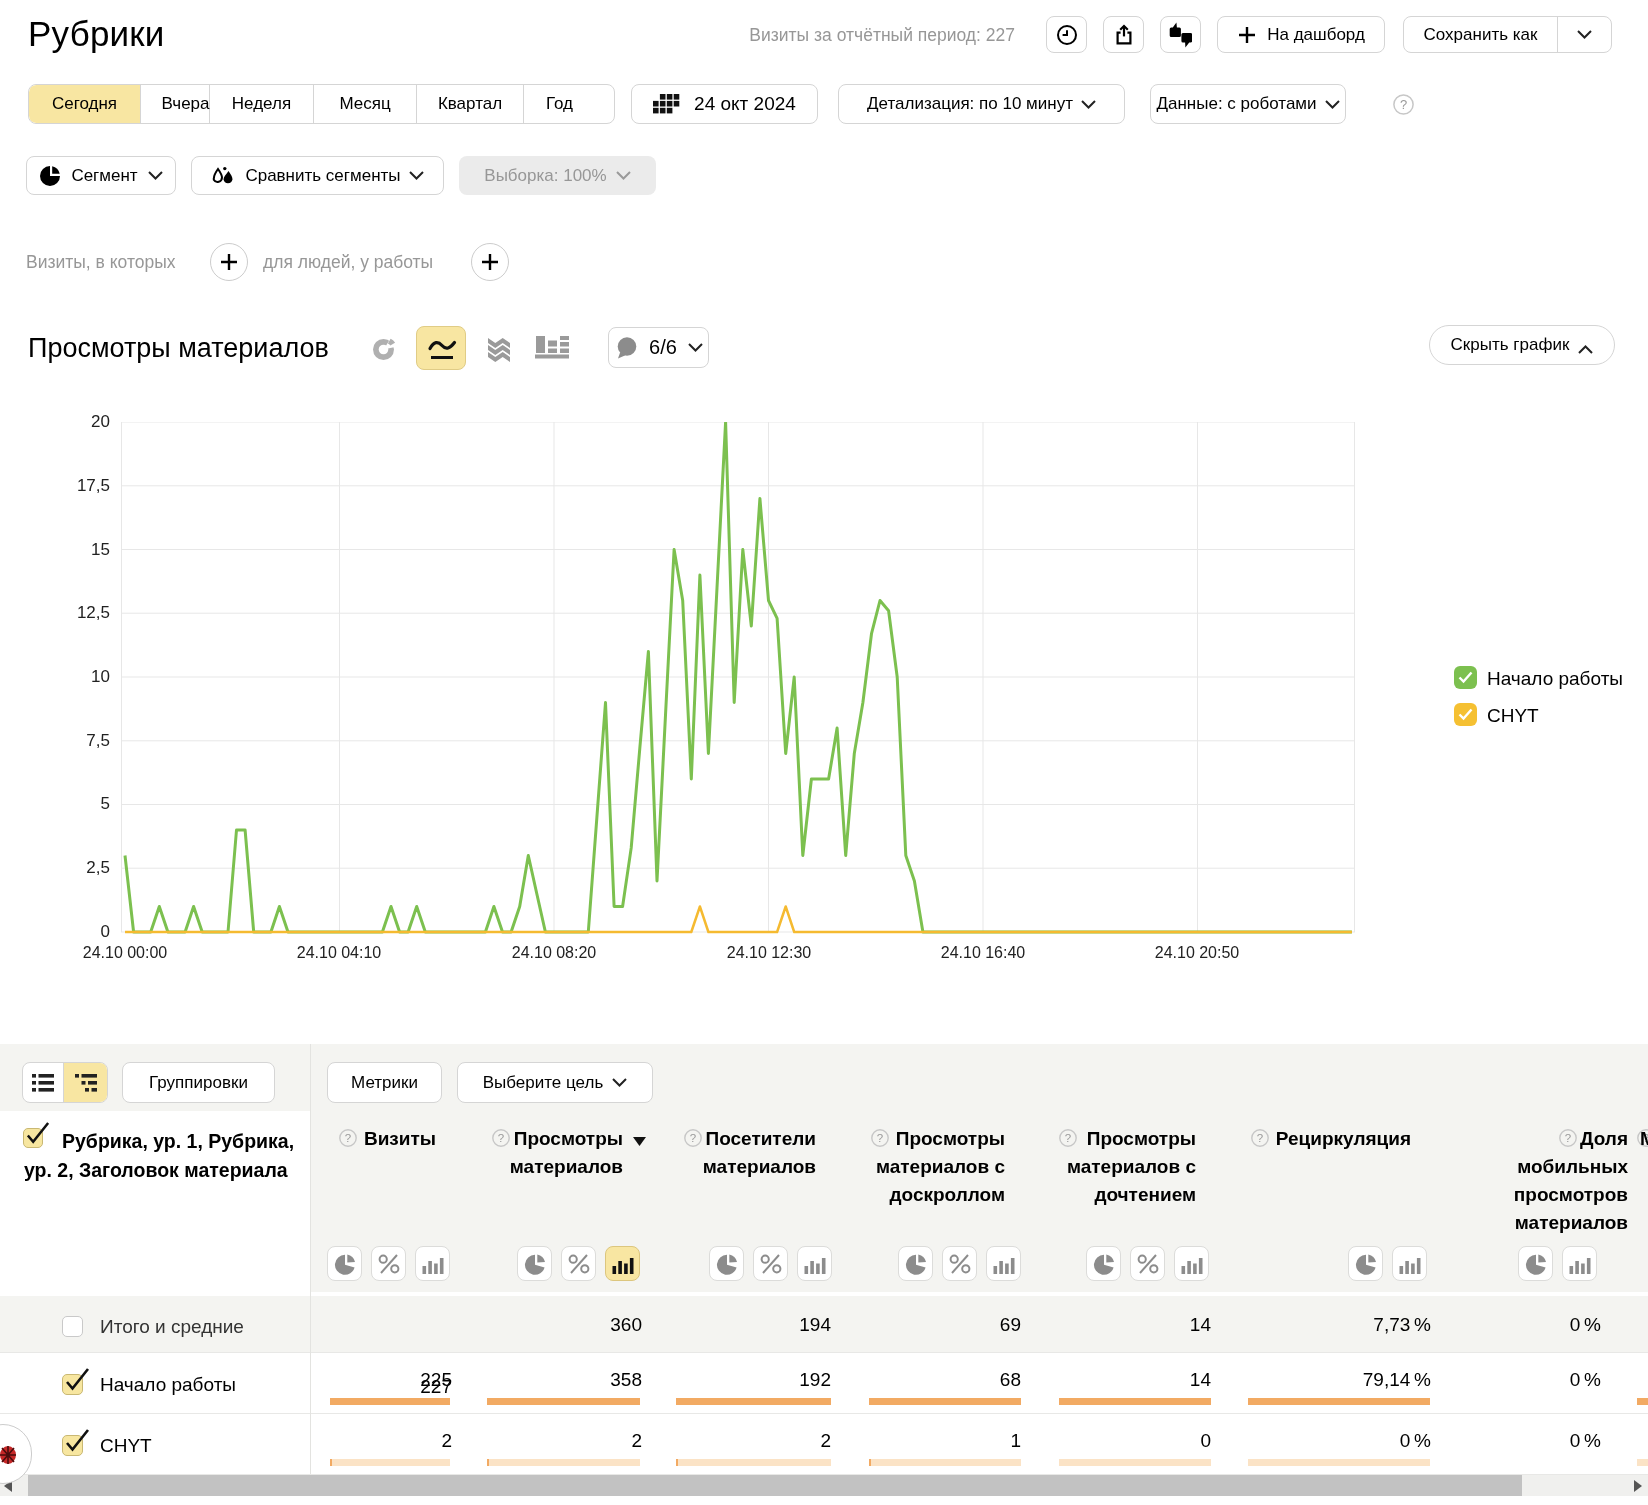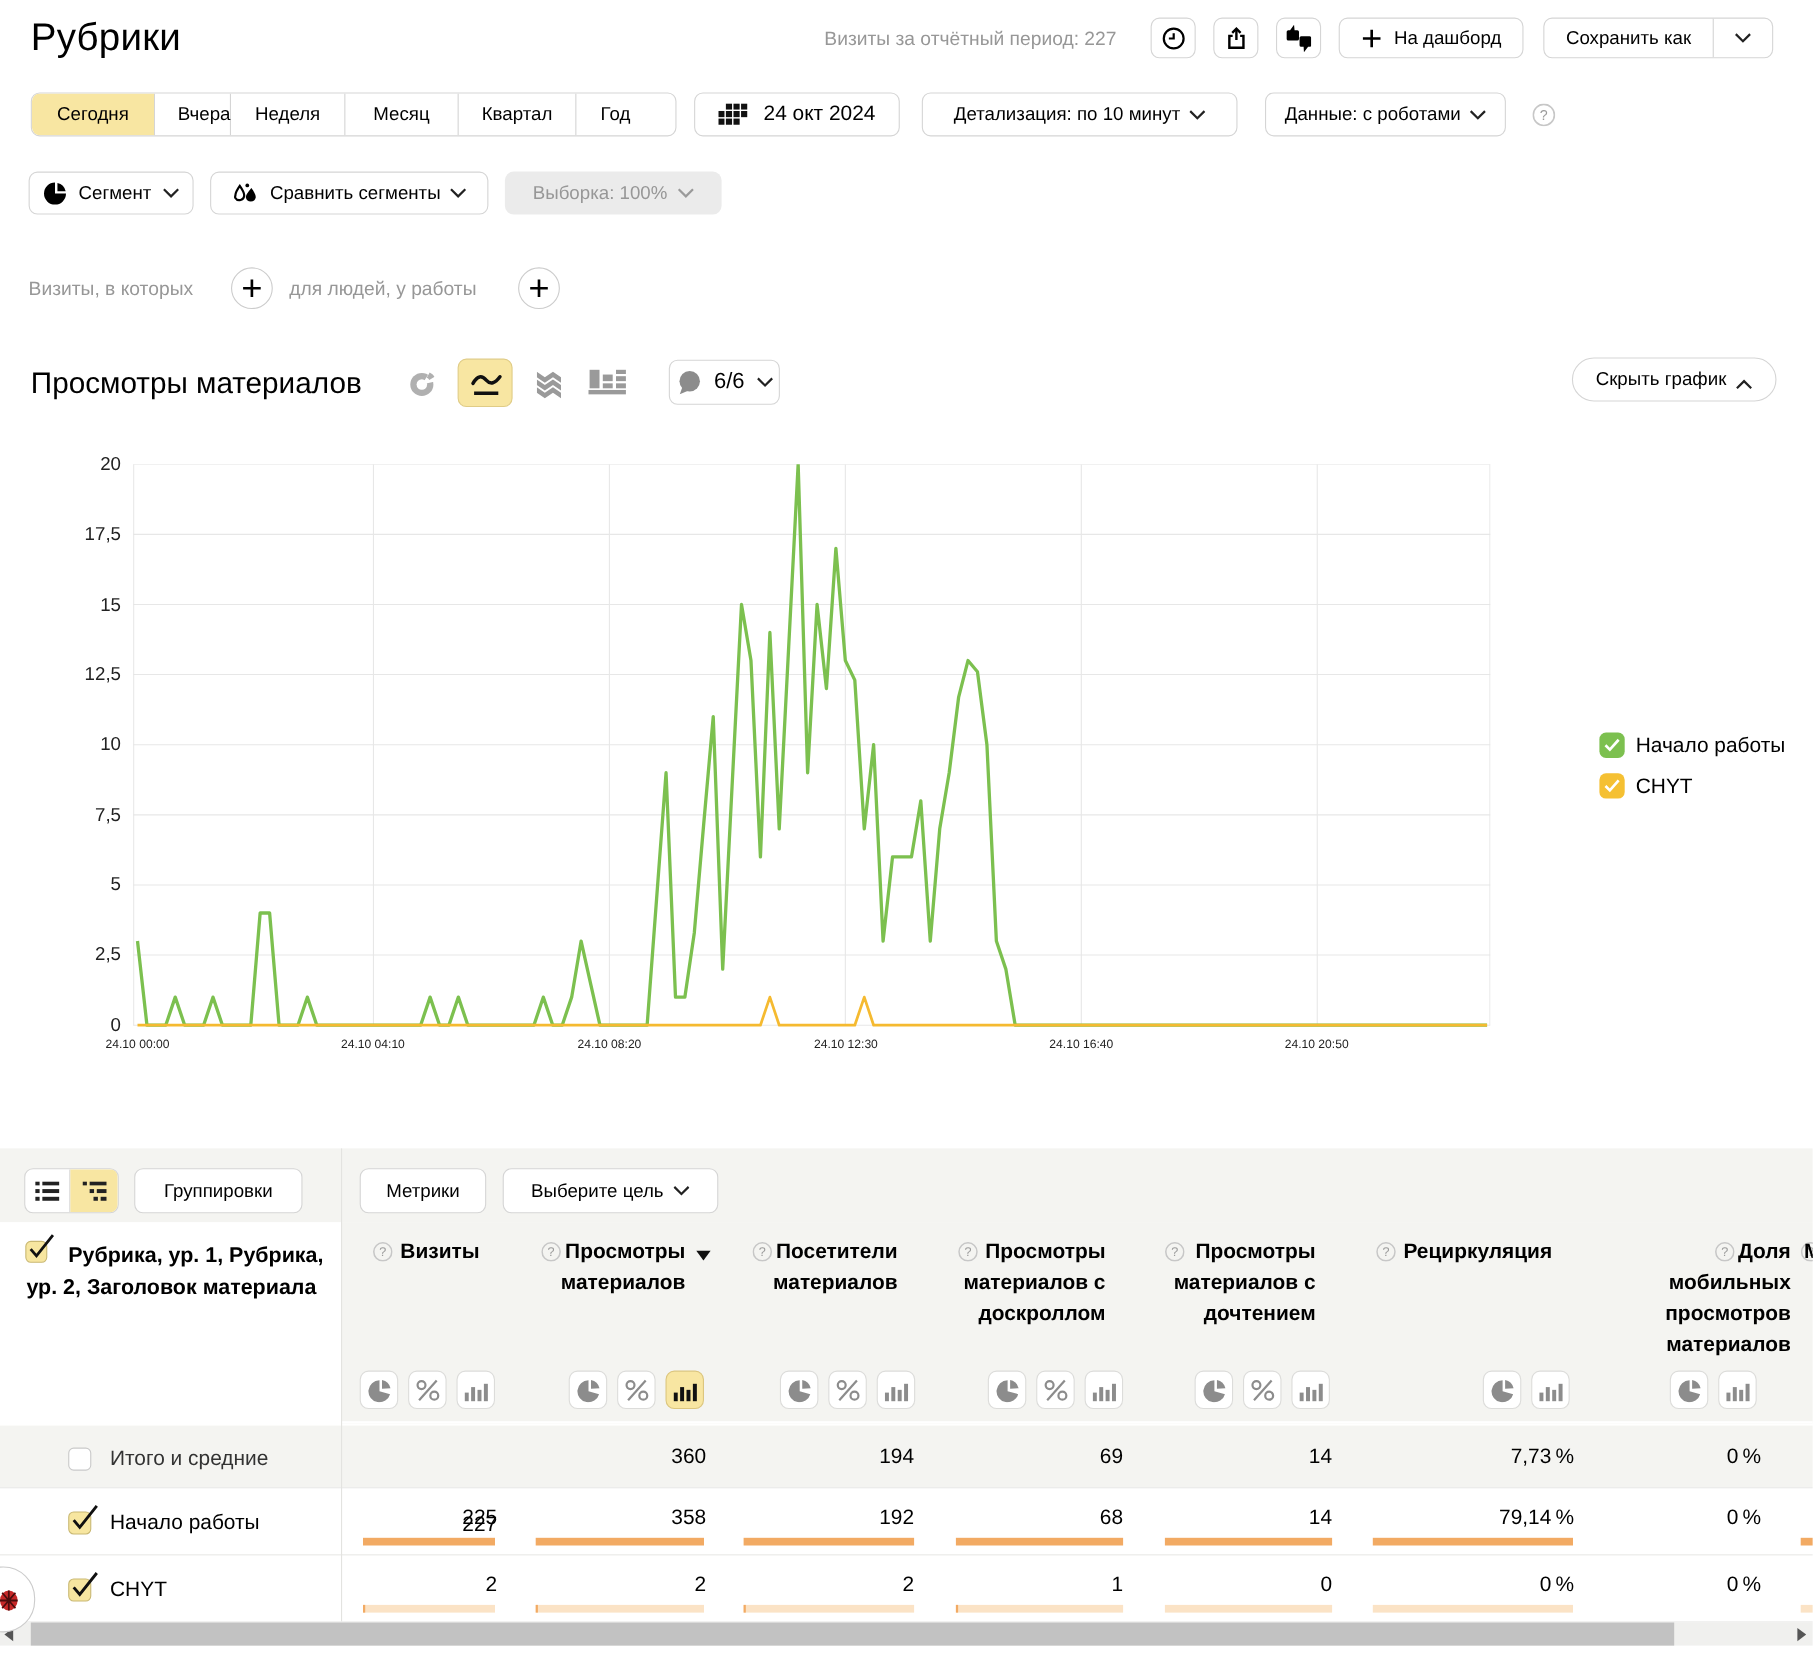--- a/index.html
+++ b/index.html
@@ -1,19 +1,19 @@
 <!DOCTYPE html>
 <html><head><meta charset="utf-8"><style>
 *{margin:0;padding:0;box-sizing:border-box}
 html,body{width:1648px;height:1505px;background:#fff;font-family:"Liberation Sans",sans-serif;color:#000;overflow:hidden;position:relative}
 .abs{position:absolute}
 .btn{border:1px solid #d5d5d5;border-radius:8px;background:#fff;display:flex;align-items:center;justify-content:center;font-size:17px;white-space:nowrap}
 .gray{color:#979797}
 .ylab{position:absolute;width:78px;right:1538px;text-align:right;font-size:17px;color:#222}
-.xlab{position:absolute;top:944px;width:190px;text-align:center;font-size:11px;color:#222}
+.xlab{position:absolute;top:944px;width:190px;text-align:center;font-size:16px;color:#222}
 .tabseg{display:flex;align-items:center;justify-content:center;height:100%;border-right:1px solid #d5d5d5}
 .hdrtxt{position:absolute;font-size:19px;font-weight:bold;line-height:28px;text-align:right;color:#000}
 .num{position:absolute;font-size:19px;text-align:right}
 .ibtn{position:absolute;width:35px;height:35px;border:1px solid #dcdcda;border-radius:8px;background:#fff;display:flex;align-items:center;justify-content:center}
 </style></head><body>
 <div class="abs" style="left:28px;top:14px;font-size:35px;letter-spacing:0.2px">Рубрики</div>
 <div class="abs gray" style="left:718px;top:25px;width:297px;text-align:right;font-size:17.5px">Визиты за отчётный период: 227</div>
 <div class="btn abs" style="left:1046px;top:16px;width:41px;height:37px;">
     <svg width="24" height="24" viewBox="0 0 24 24" style="">
       <circle cx="12" cy="12" r="9" fill="none" stroke="#000" stroke-width="2"></circle>
@@ -72,21 +72,21 @@
         <rect x="13.8" y="13.8" width="5.6" height="5.6" fill="#111"></rect>
       </svg>
       <span style="font-size:19px">24 окт 2024</span>
     </span>
   </div>
 <div class="btn abs" style="left:838px;top:84px;width:287px;height:40px;">
     <span style="display:flex;align-items:center">Детализация: по 10 минут<svg width="15" height="11" viewBox="0 0 15 11" style="margin-left:8px">
         <polyline points="1,2 7.5,8.5 14,2" fill="none" stroke="#222" stroke-width="2"></polyline>
       </svg></span>
   </div>
-<div class="btn abs" style="left:1150px;top:84px;width:219px;height:40px;">
+<div class="btn abs" style="left:1150px;top:84px;width:196px;height:40px;">
     <span style="display:flex;align-items:center">Данные: с роботами<svg width="15" height="11" viewBox="0 0 15 11" style="margin-left:8px">
         <polyline points="1,2 7.5,8.5 14,2" fill="none" stroke="#222" stroke-width="2"></polyline>
       </svg></span>
   </div>
 <svg class="abs" style="left:1393px;top:94px" width="21" height="21" viewBox="0 0 21 21">
     <circle cx="10.5" cy="10.5" r="9.6" fill="none" stroke="#c7c7c7" stroke-width="1.5"></circle>
     <text x="10.5" y="15" text-anchor="middle" font-size="13" fill="#9a9a9a" font-family="Liberation Sans">?</text>
   </svg>
 <div class="btn abs" style="left:26px;top:156px;width:150px;height:39px;">
     <span style="display:flex;align-items:center;gap:10px">

